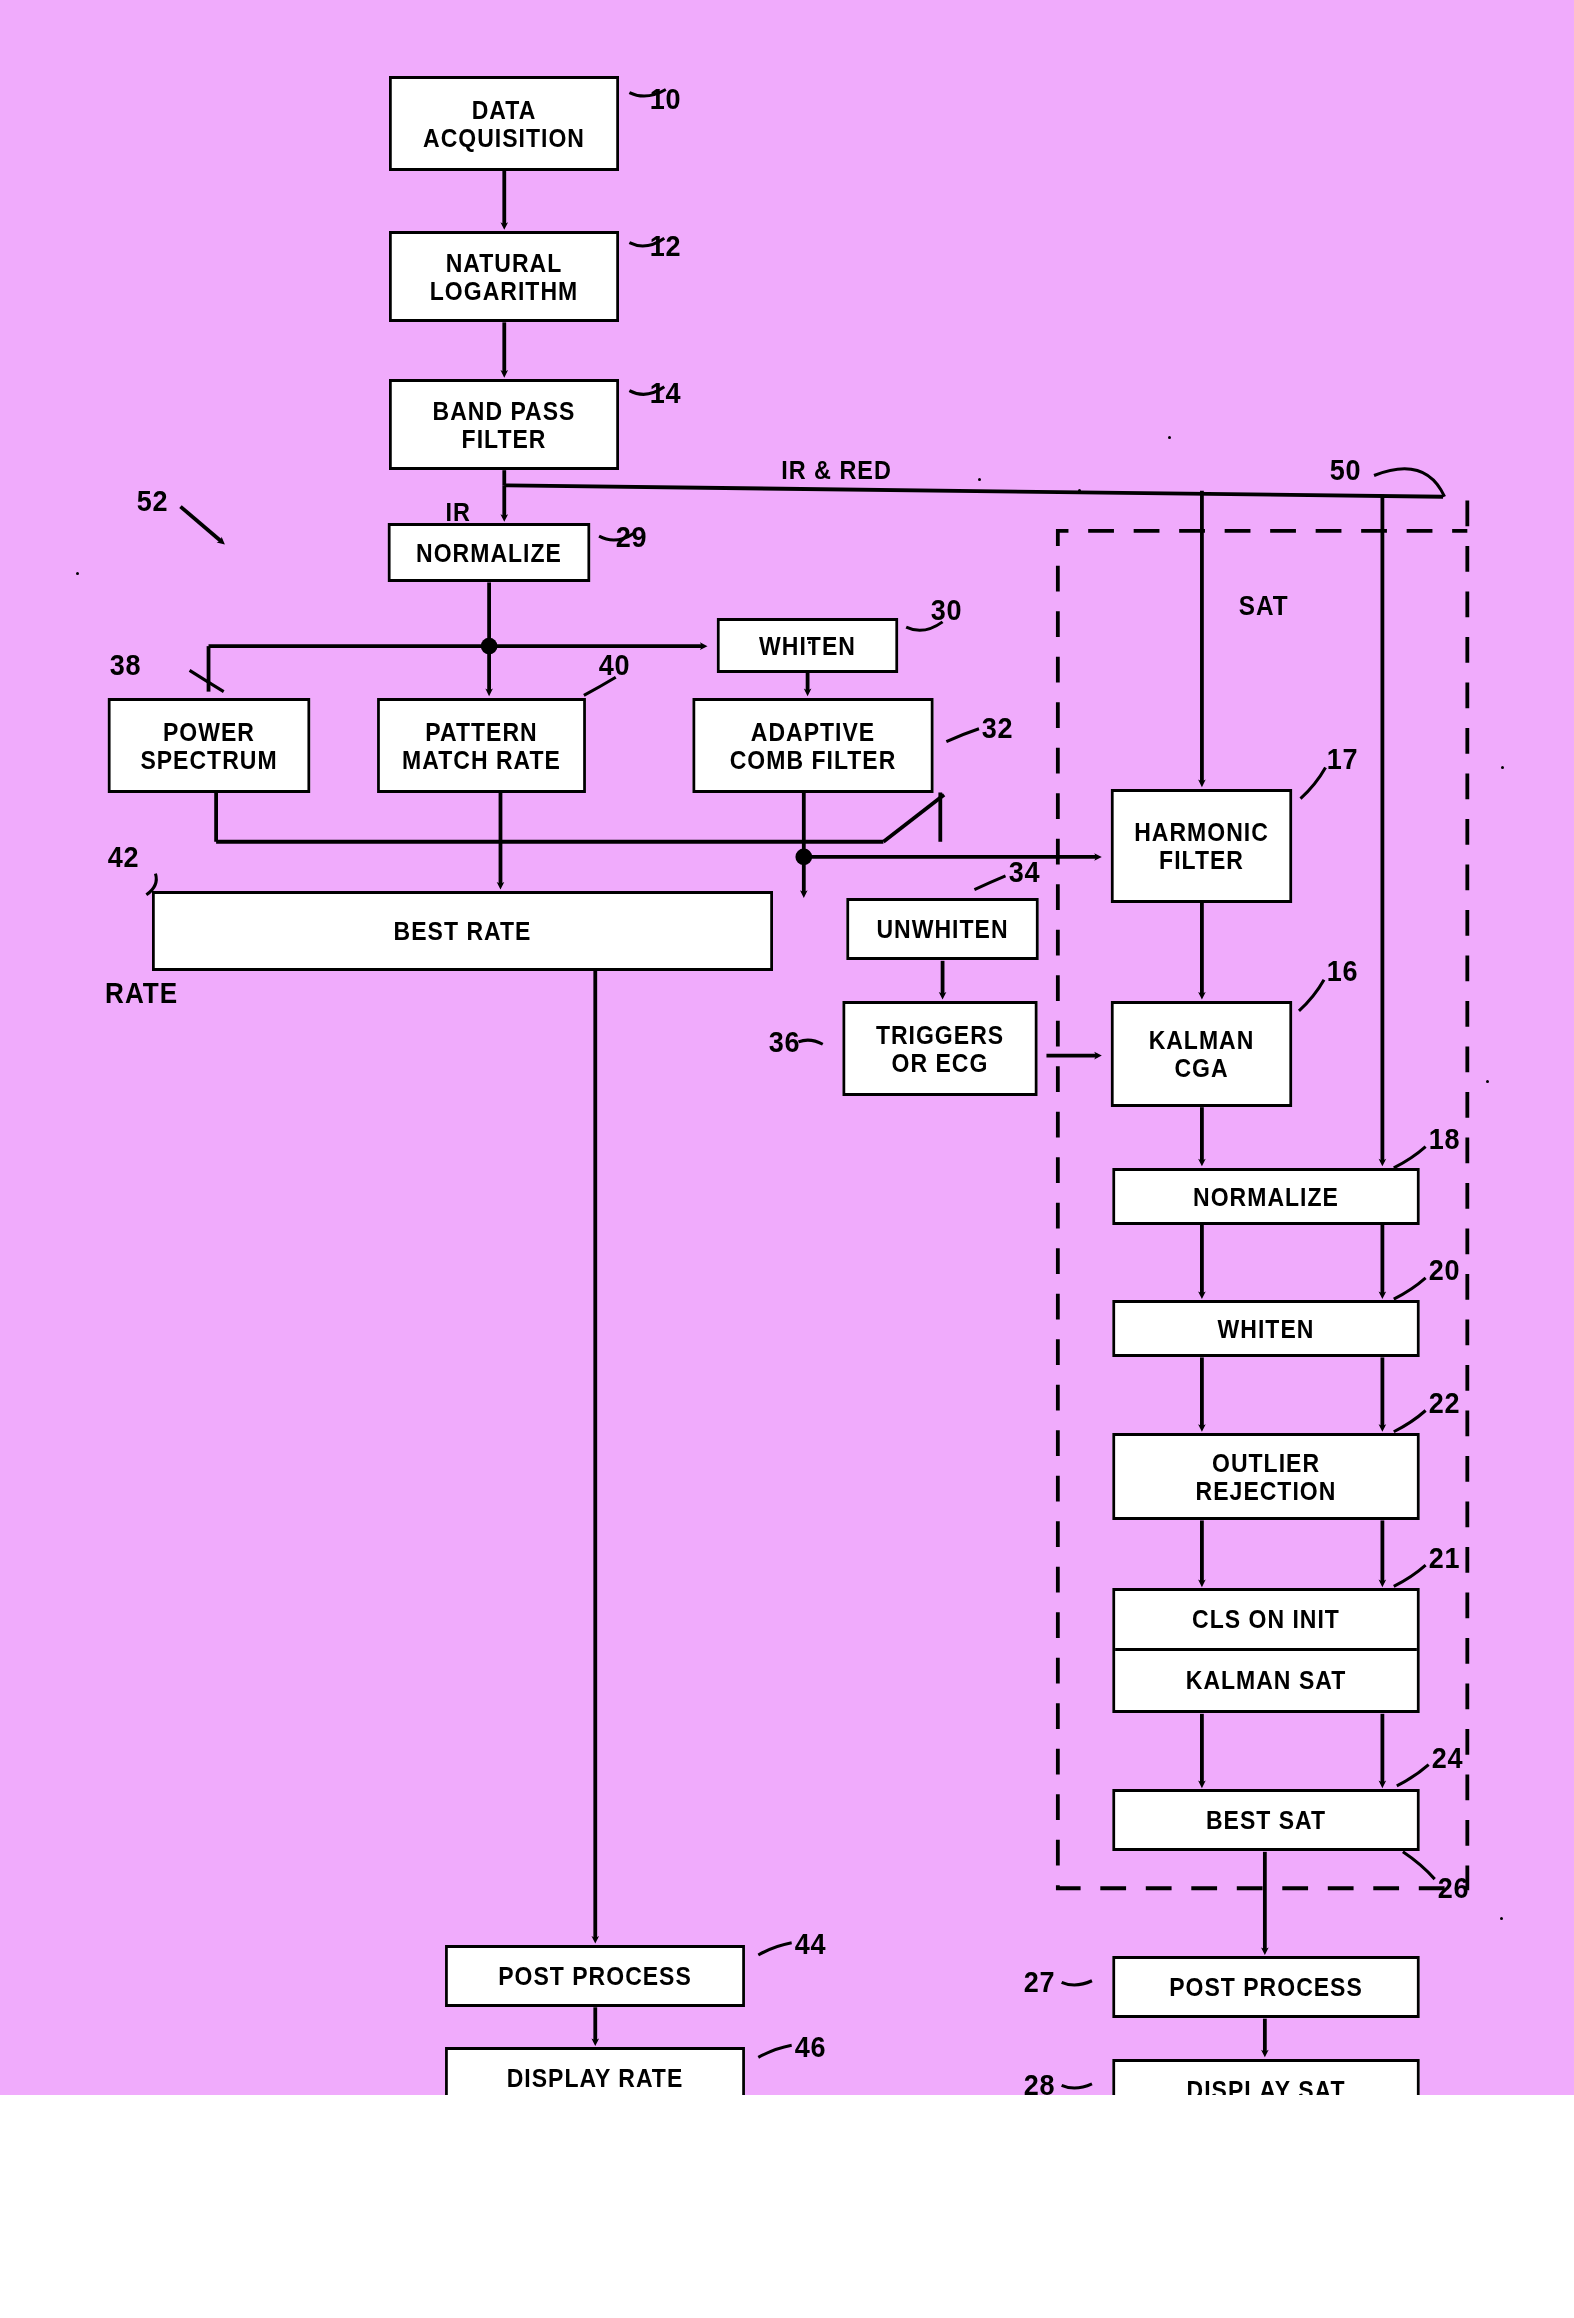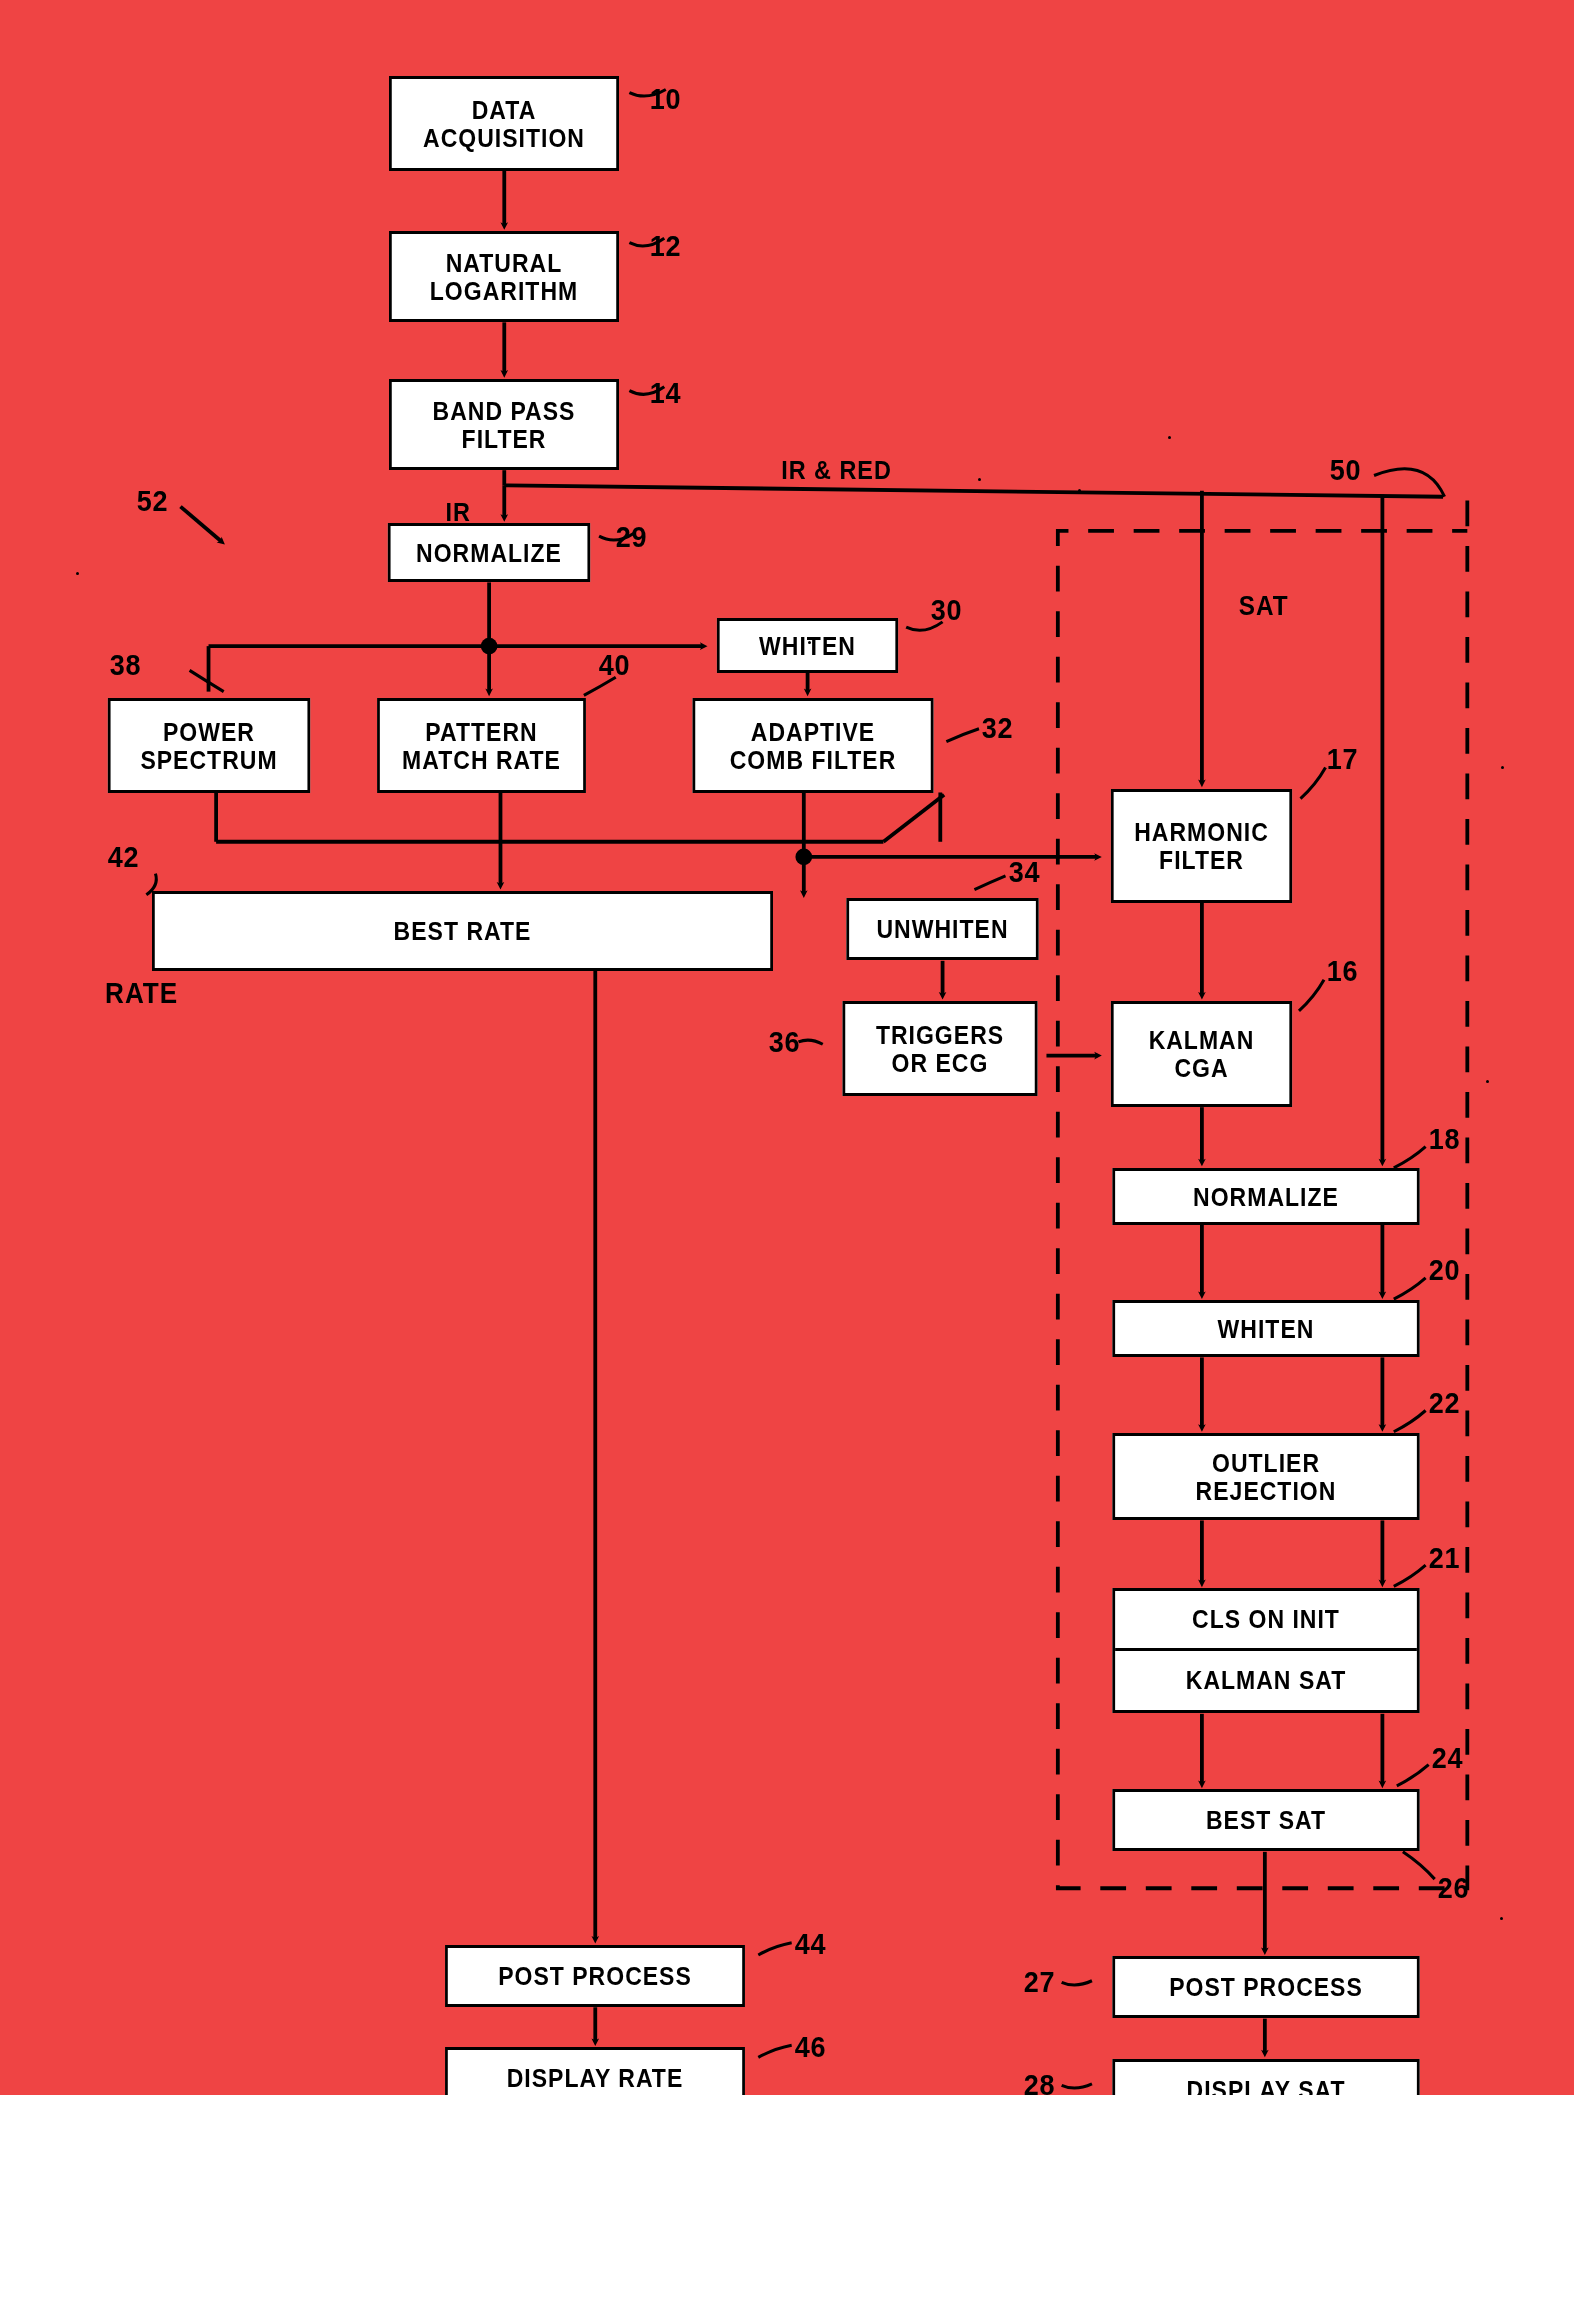--- a/index.html
+++ b/index.html
@@ -5,21 +5,21 @@
 <style>
   html, body {
     margin: 0;
     padding: 0;
     background: #ffffff;
   }
   #page {
     position: relative;
     width: 1575px;
     height: 2095px;
-    background: #ef4444;
+    background: #f0abfc;
     font-family: "Liberation Sans", sans-serif;
     overflow: hidden;
   }
   svg#wires {
     position: absolute;
     left: 0; top: 0;
     width: 1575px;
     height: 2319px;
   }
   .box {

